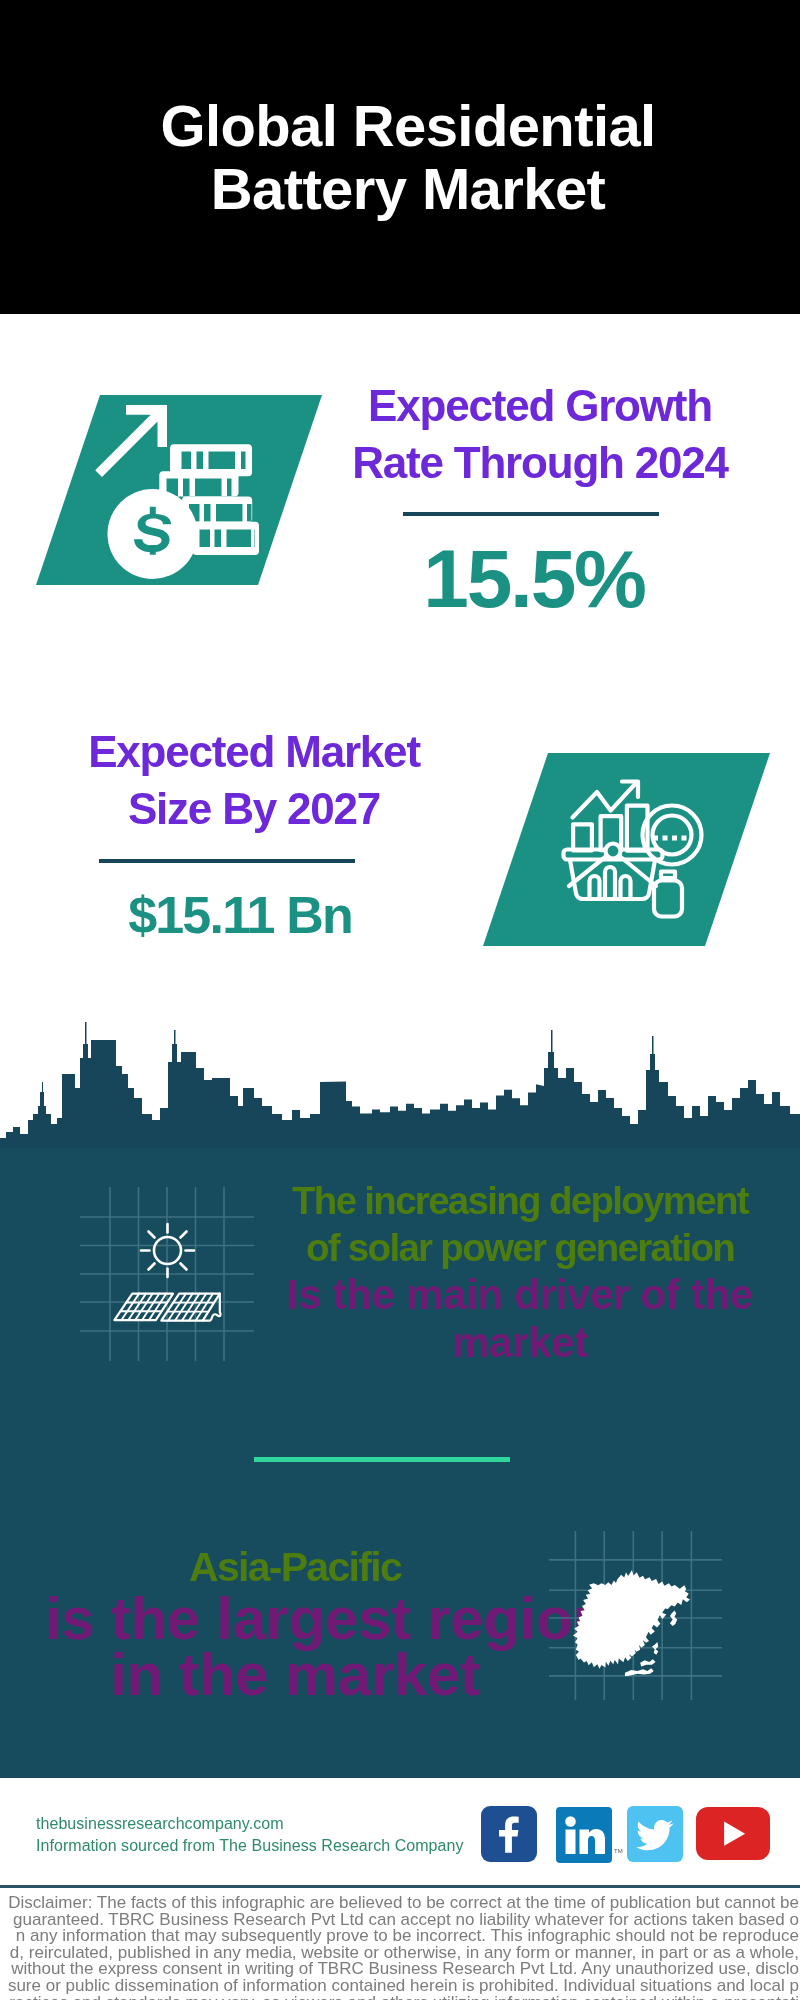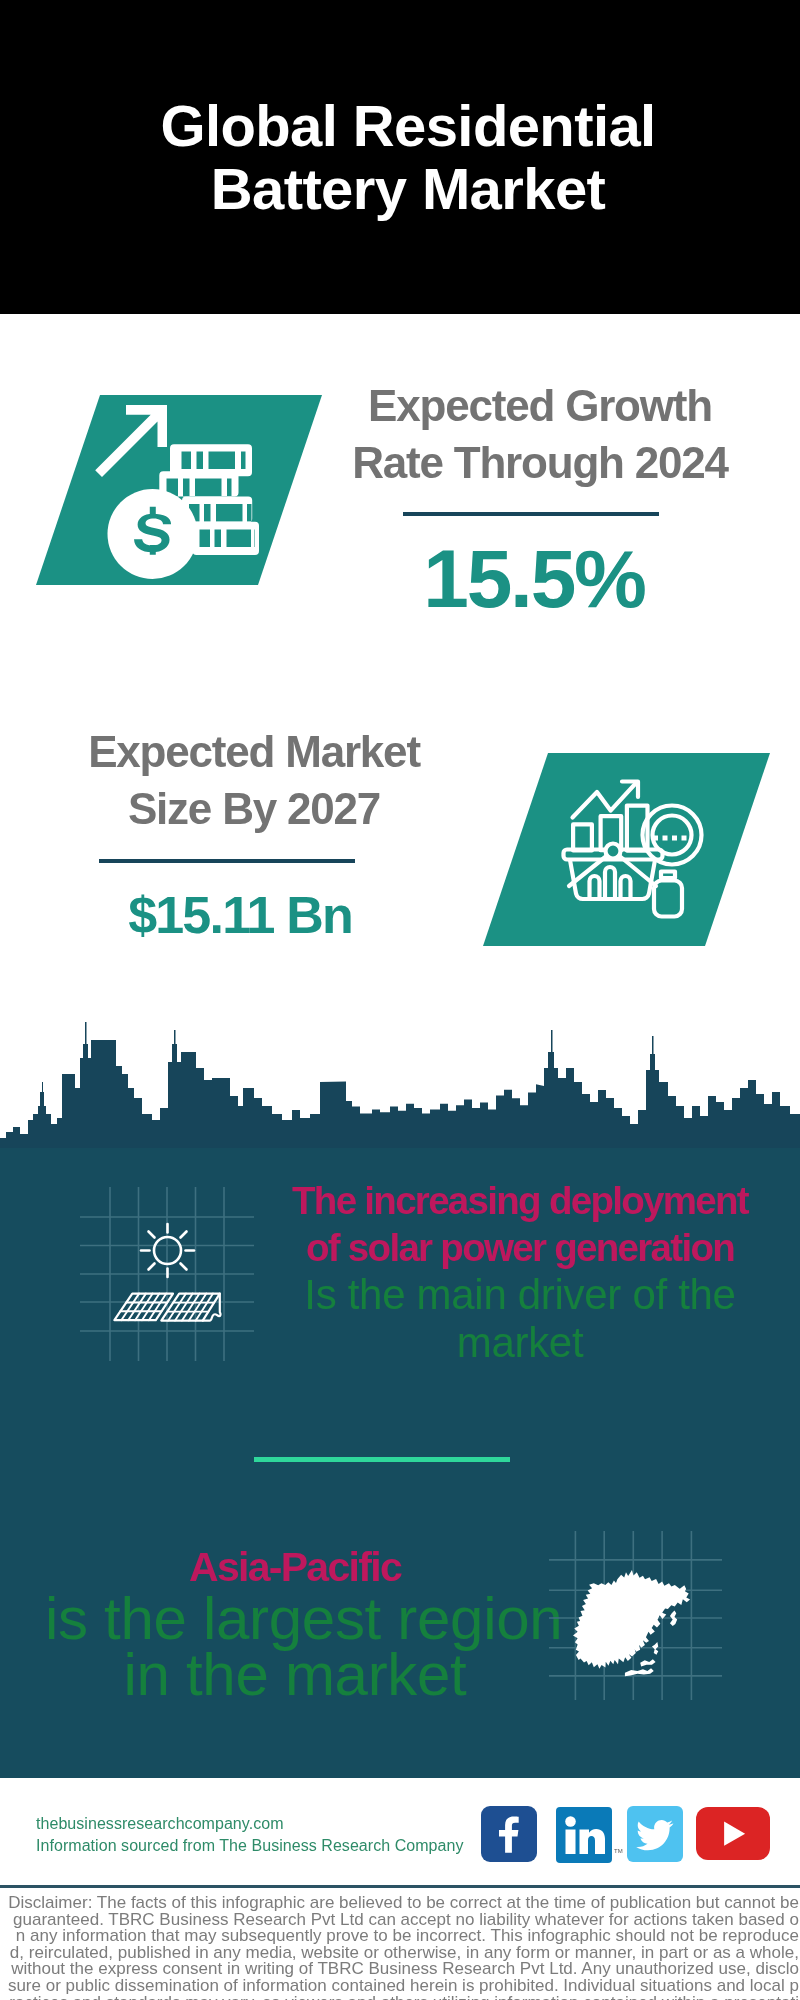--- a/index.html
+++ b/index.html
@@ -5,32 +5,32 @@
   html,body{margin:0;padding:0;}
   body{width:800px;height:2000px;background:#ffffff;font-family:"Liberation Sans",sans-serif;overflow:hidden;}
   .page{position:relative;width:800px;height:2000px;overflow:hidden;}
   .header{position:absolute;left:0;top:0;width:800px;height:314px;background:#000000;padding-left:32px;}
   .title{position:absolute;left:8px;top:0;width:800px;text-align:center;color:#fff;font-size:58px;font-weight:bold;line-height:63px;letter-spacing:-0.6px;}
   .title .l1{display:block;}
   .title .l2{display:block;}
 
 
   .para-wrap{position:absolute;}
-  .stat-label{position:absolute;color:#737373;font-size:44px;font-weight:bold;line-height:57px;text-align:center;letter-spacing:-1.2px;}
+  .stat-label{position:absolute;color:#6d28d9;font-size:44px;font-weight:bold;line-height:57px;text-align:center;letter-spacing:-1.2px;}
   .rule{position:absolute;height:4px;background:#17455a;}
   .stat-value{position:absolute;color:#1b9184;font-size:82px;font-weight:bold;text-align:center;line-height:82px;letter-spacing:-2.2px;}
 
 
   .darksec{position:absolute;left:0;top:1145px;width:800px;height:633px;background:#164c5e;}
   .skyline{position:absolute;left:0;top:1010px;width:800px;height:138px;}
 
 
   .insight-text{position:absolute;text-align:center;font-size:38.5px;line-height:47px;white-space:nowrap;letter-spacing:-0.3px;}
-  .insight-text .acc{color:#be185d;font-weight:bold;letter-spacing:-1.7px;}
-  .insight-text .wht{color:#15803d;font-weight:normal;letter-spacing:-0.3px;}
+  .insight-text .acc{color:#4d7c0f;font-weight:bold;letter-spacing:-1.7px;}
+  .insight-text .wht{color:#701a75;font-weight:bold;letter-spacing:-0.3px;}
   #i1 .wht{font-size:42px;}
   #i2 .wht{font-size:60px;}
   #i1{font-size:38.5px;}
   #i2 .acc{font-size:41px;text-align:right;}
   .mid-rule{position:absolute;height:5px;background:#2fd79b;}
 
 
 
   .footer-note{position:absolute;color:#2e8b68;font-size:16px;line-height:22px;letter-spacing:0.05px;}
   .divider-line{position:absolute;left:0;width:800px;height:3px;background:#2c5364;}

